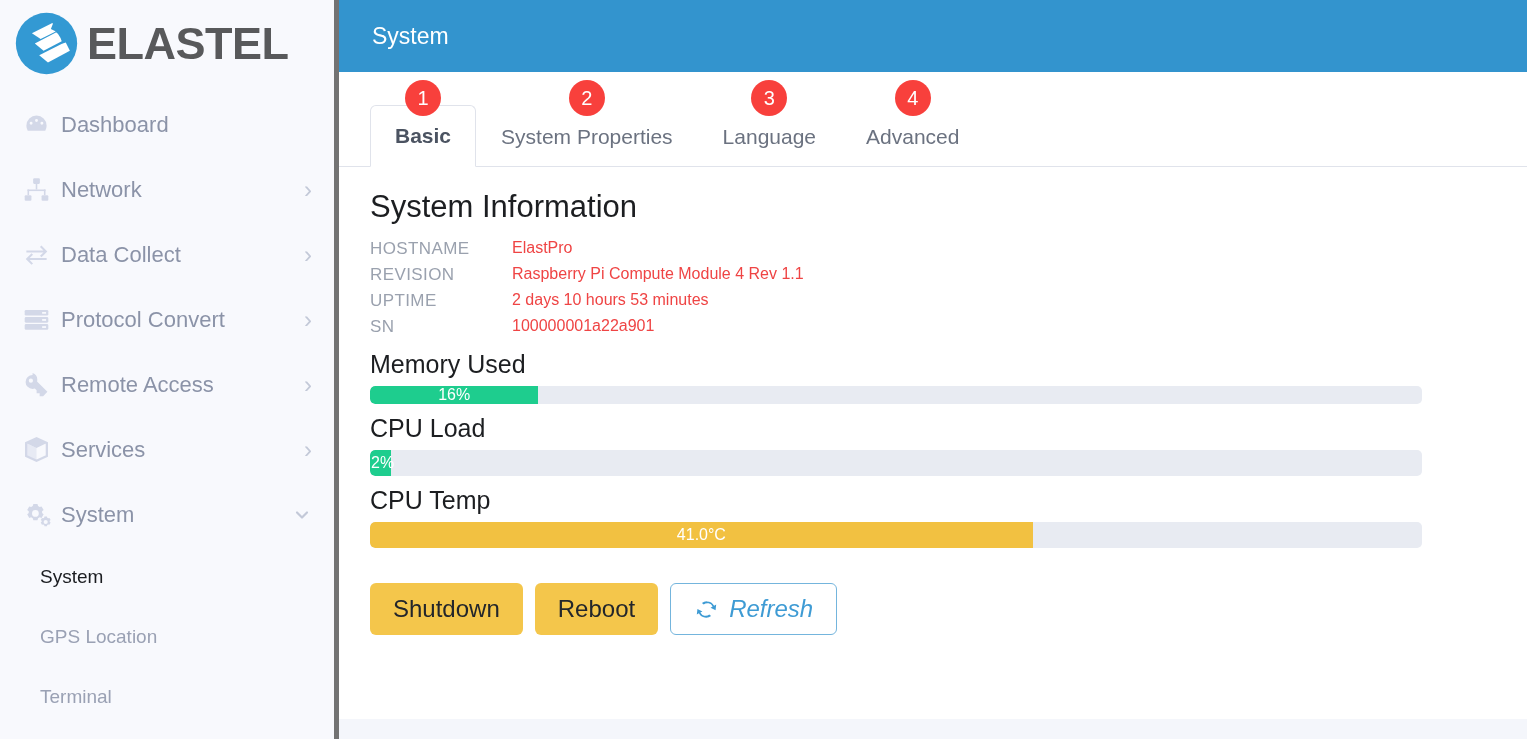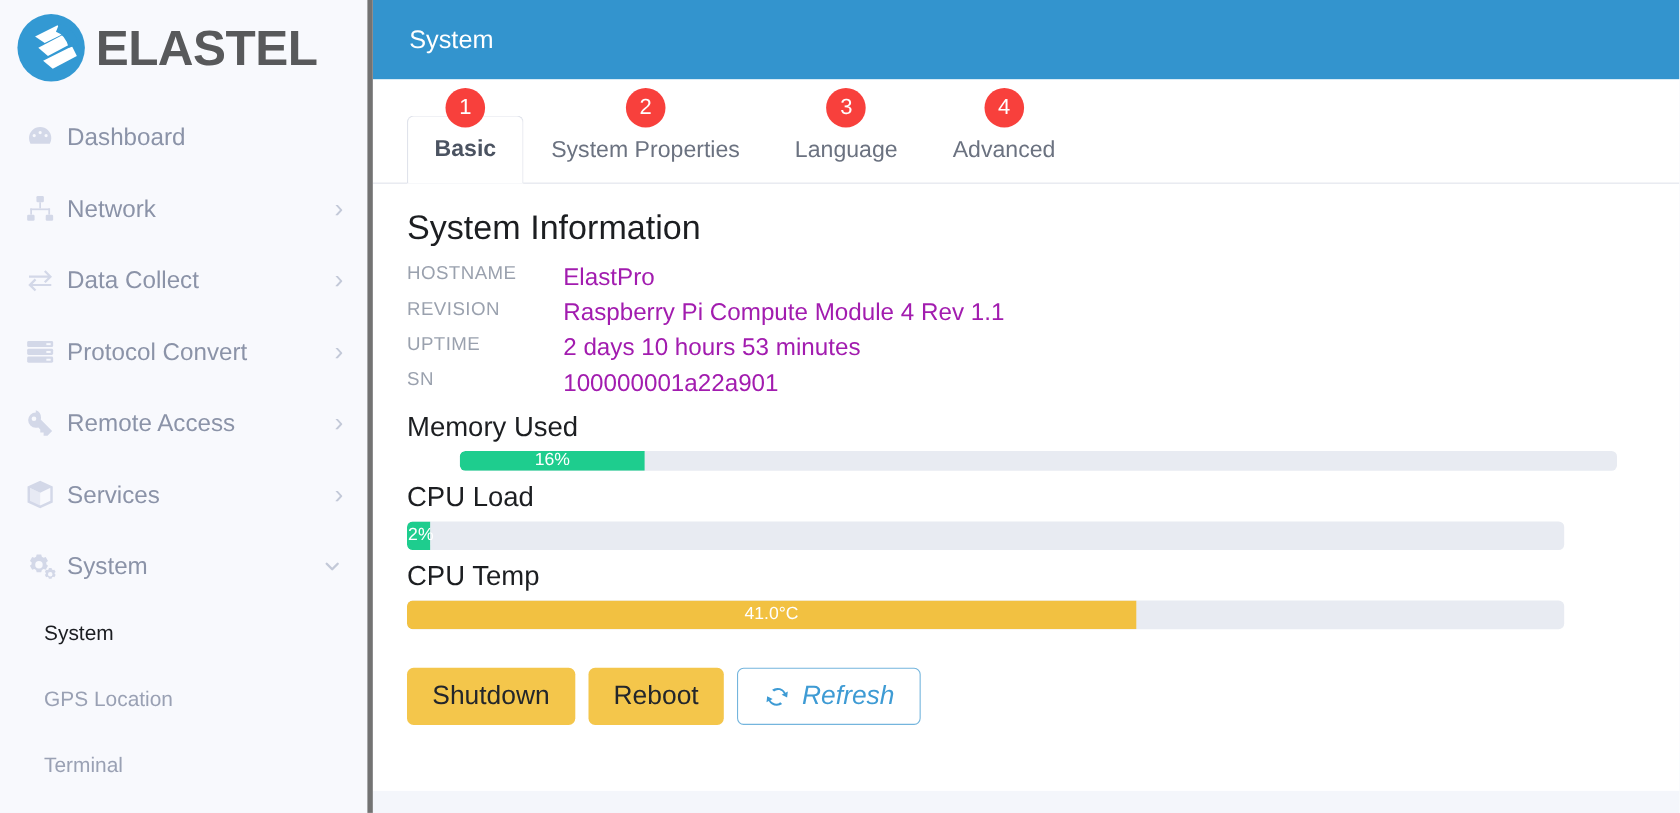--- a/index.html
+++ b/index.html
@@ -188,36 +188,36 @@
 
   .info-table { border-collapse: collapse; margin-bottom: 10px; }
   .info-table td { padding: 3px 0; vertical-align: top; }
   .info-key {
     font-size: 17px;
     color: #9aa1ae;
     letter-spacing: 0.4px;
     width: 142px;
     padding-right: 10px !important;
   }
-  .info-val { font-size: 22px; color: #a21caf; margin-top: 16px; }
+  .info-val { font-size: 16px; color: #ef4444; margin-top: 16px; }
 
   .metric-label {
     font-size: 25px;
     color: #1c1e21;
     margin: 10px 0 7px 0;
   }
 
   .bar-track {
     width: 1052px;
     background: #e8ebf2;
     border-radius: 5px;
     overflow: hidden;
     position: relative;
   }
-  .bar-track.tall { height: 18px; margin-left: 48px; }
+  .bar-track.tall { height: 18px; }
   .bar-track.short { height: 26px; }
   .bar-fill {
     height: 100%;
     display: flex;
     align-items: center;
     justify-content: center;
     color: #ffffff;
     font-size: 16px;
     border-radius: 5px 0 0 5px;
     white-space: nowrap;

